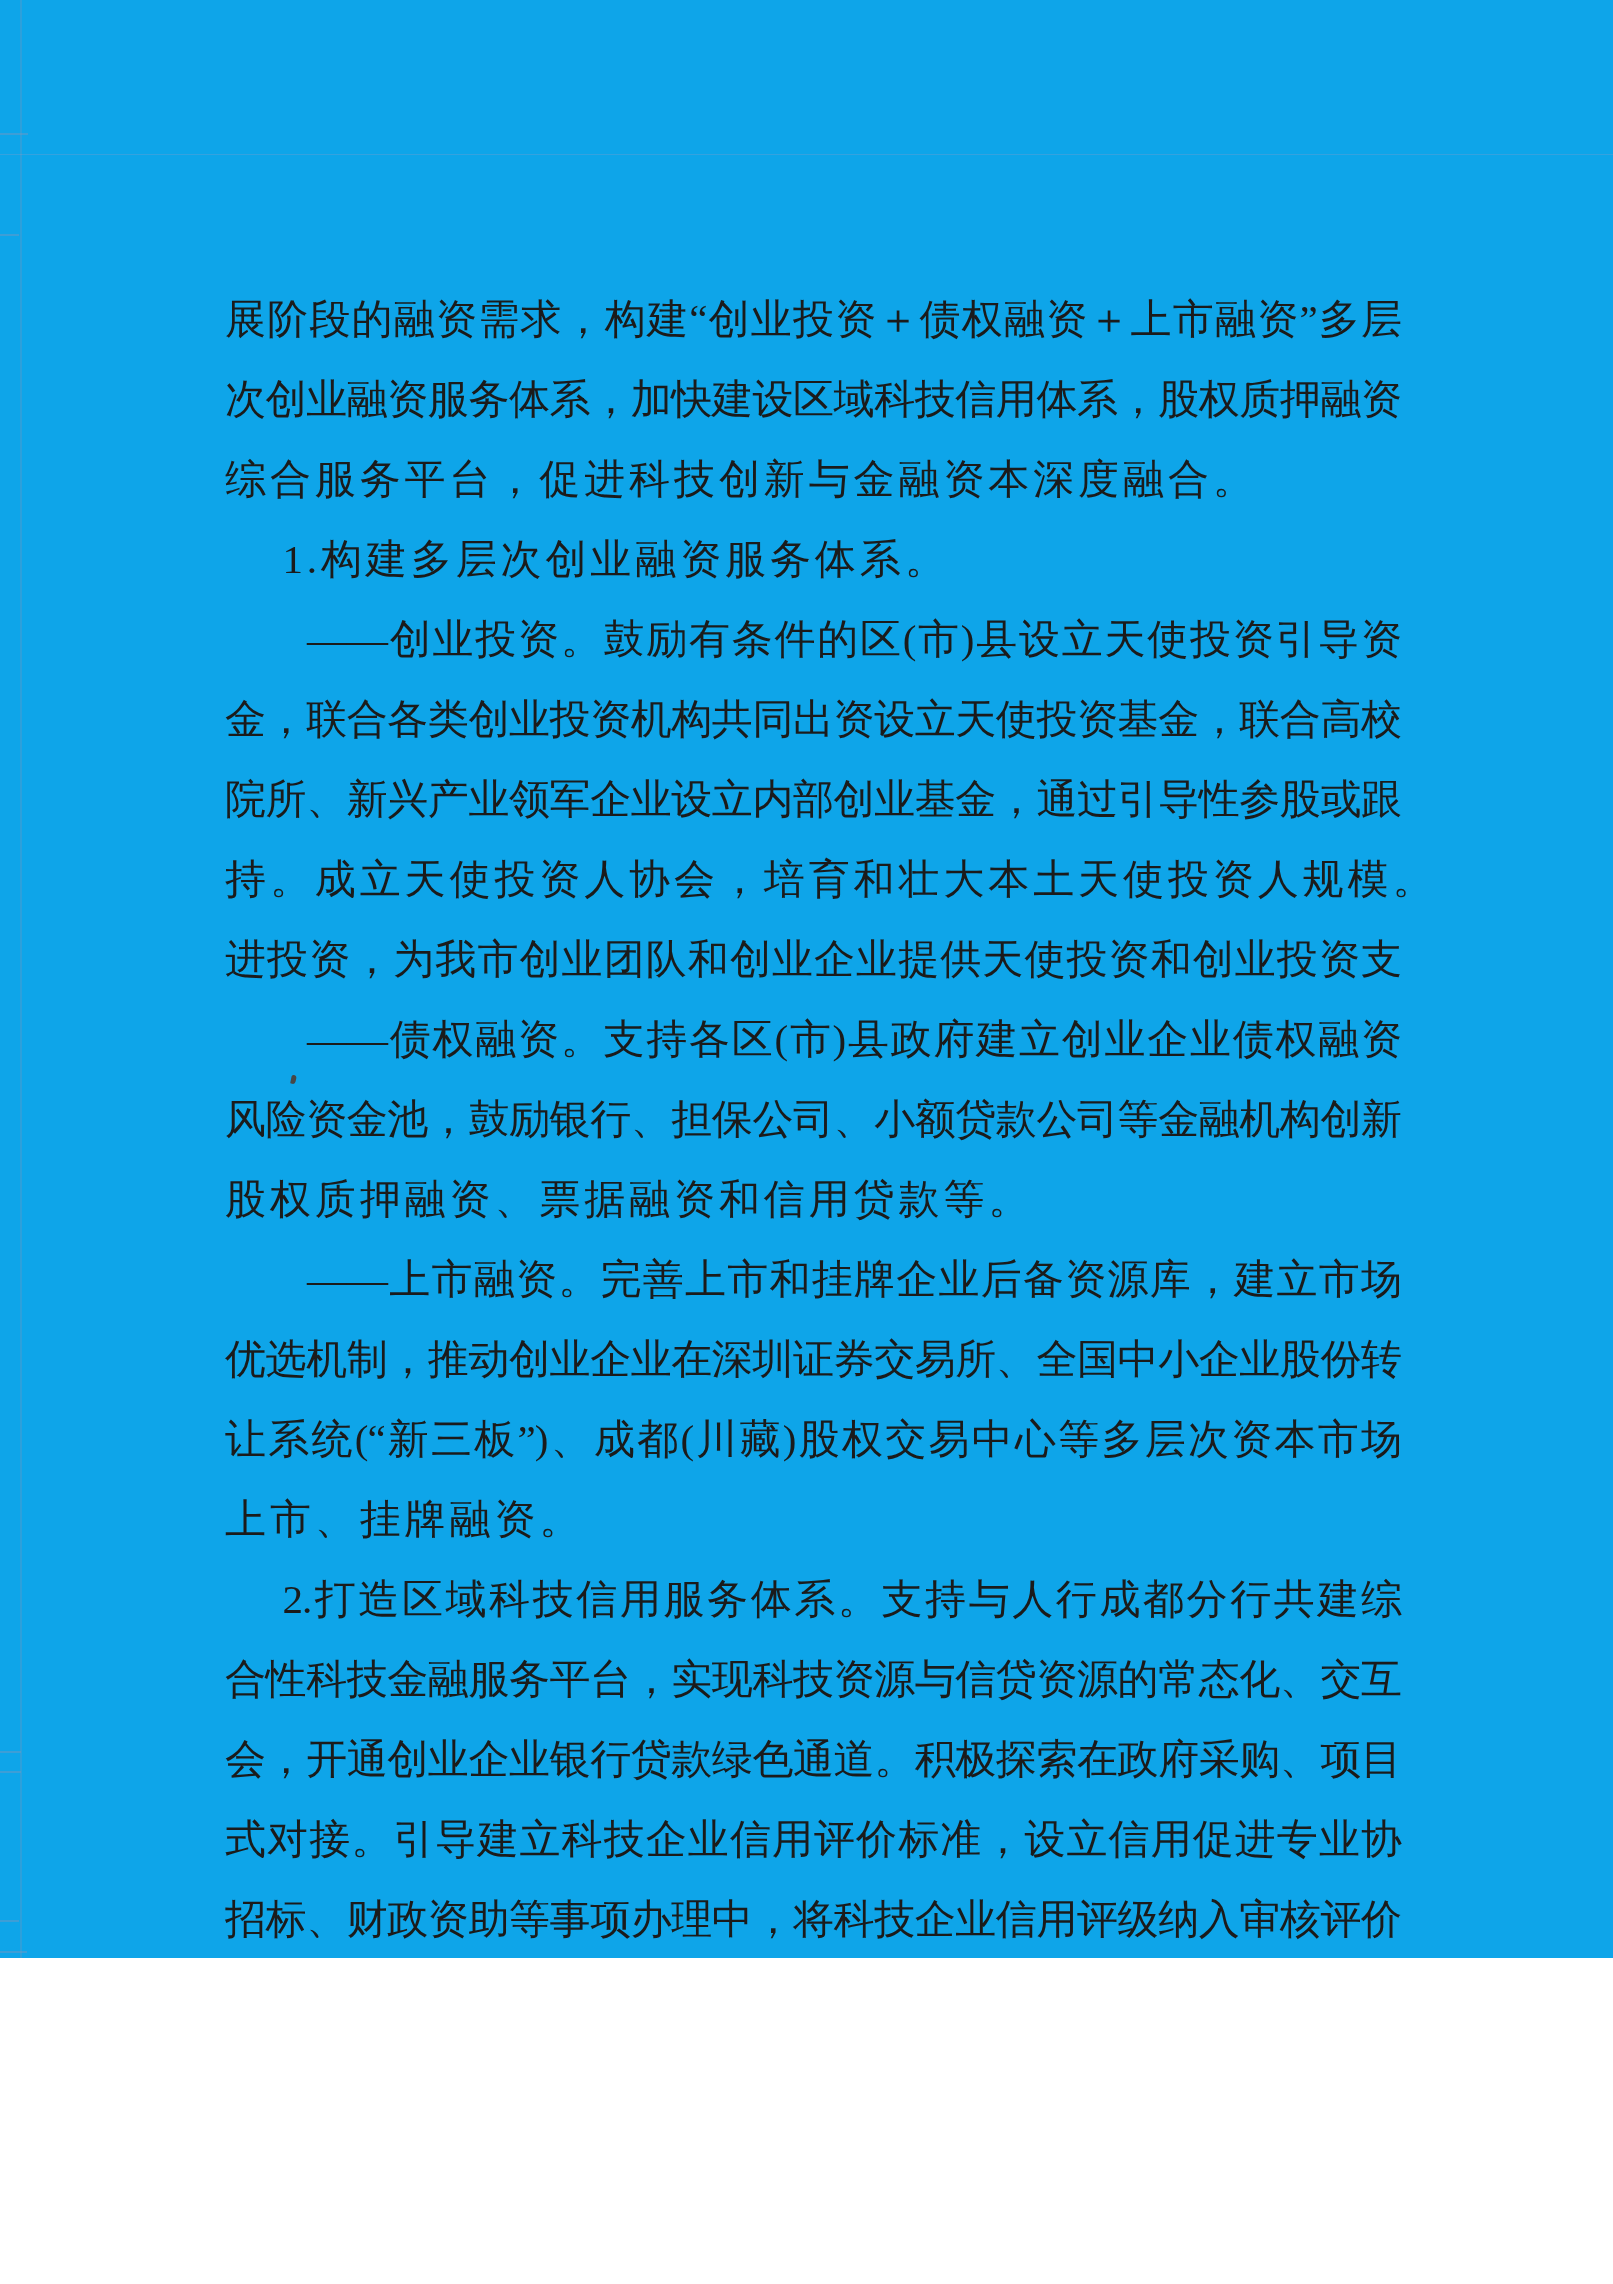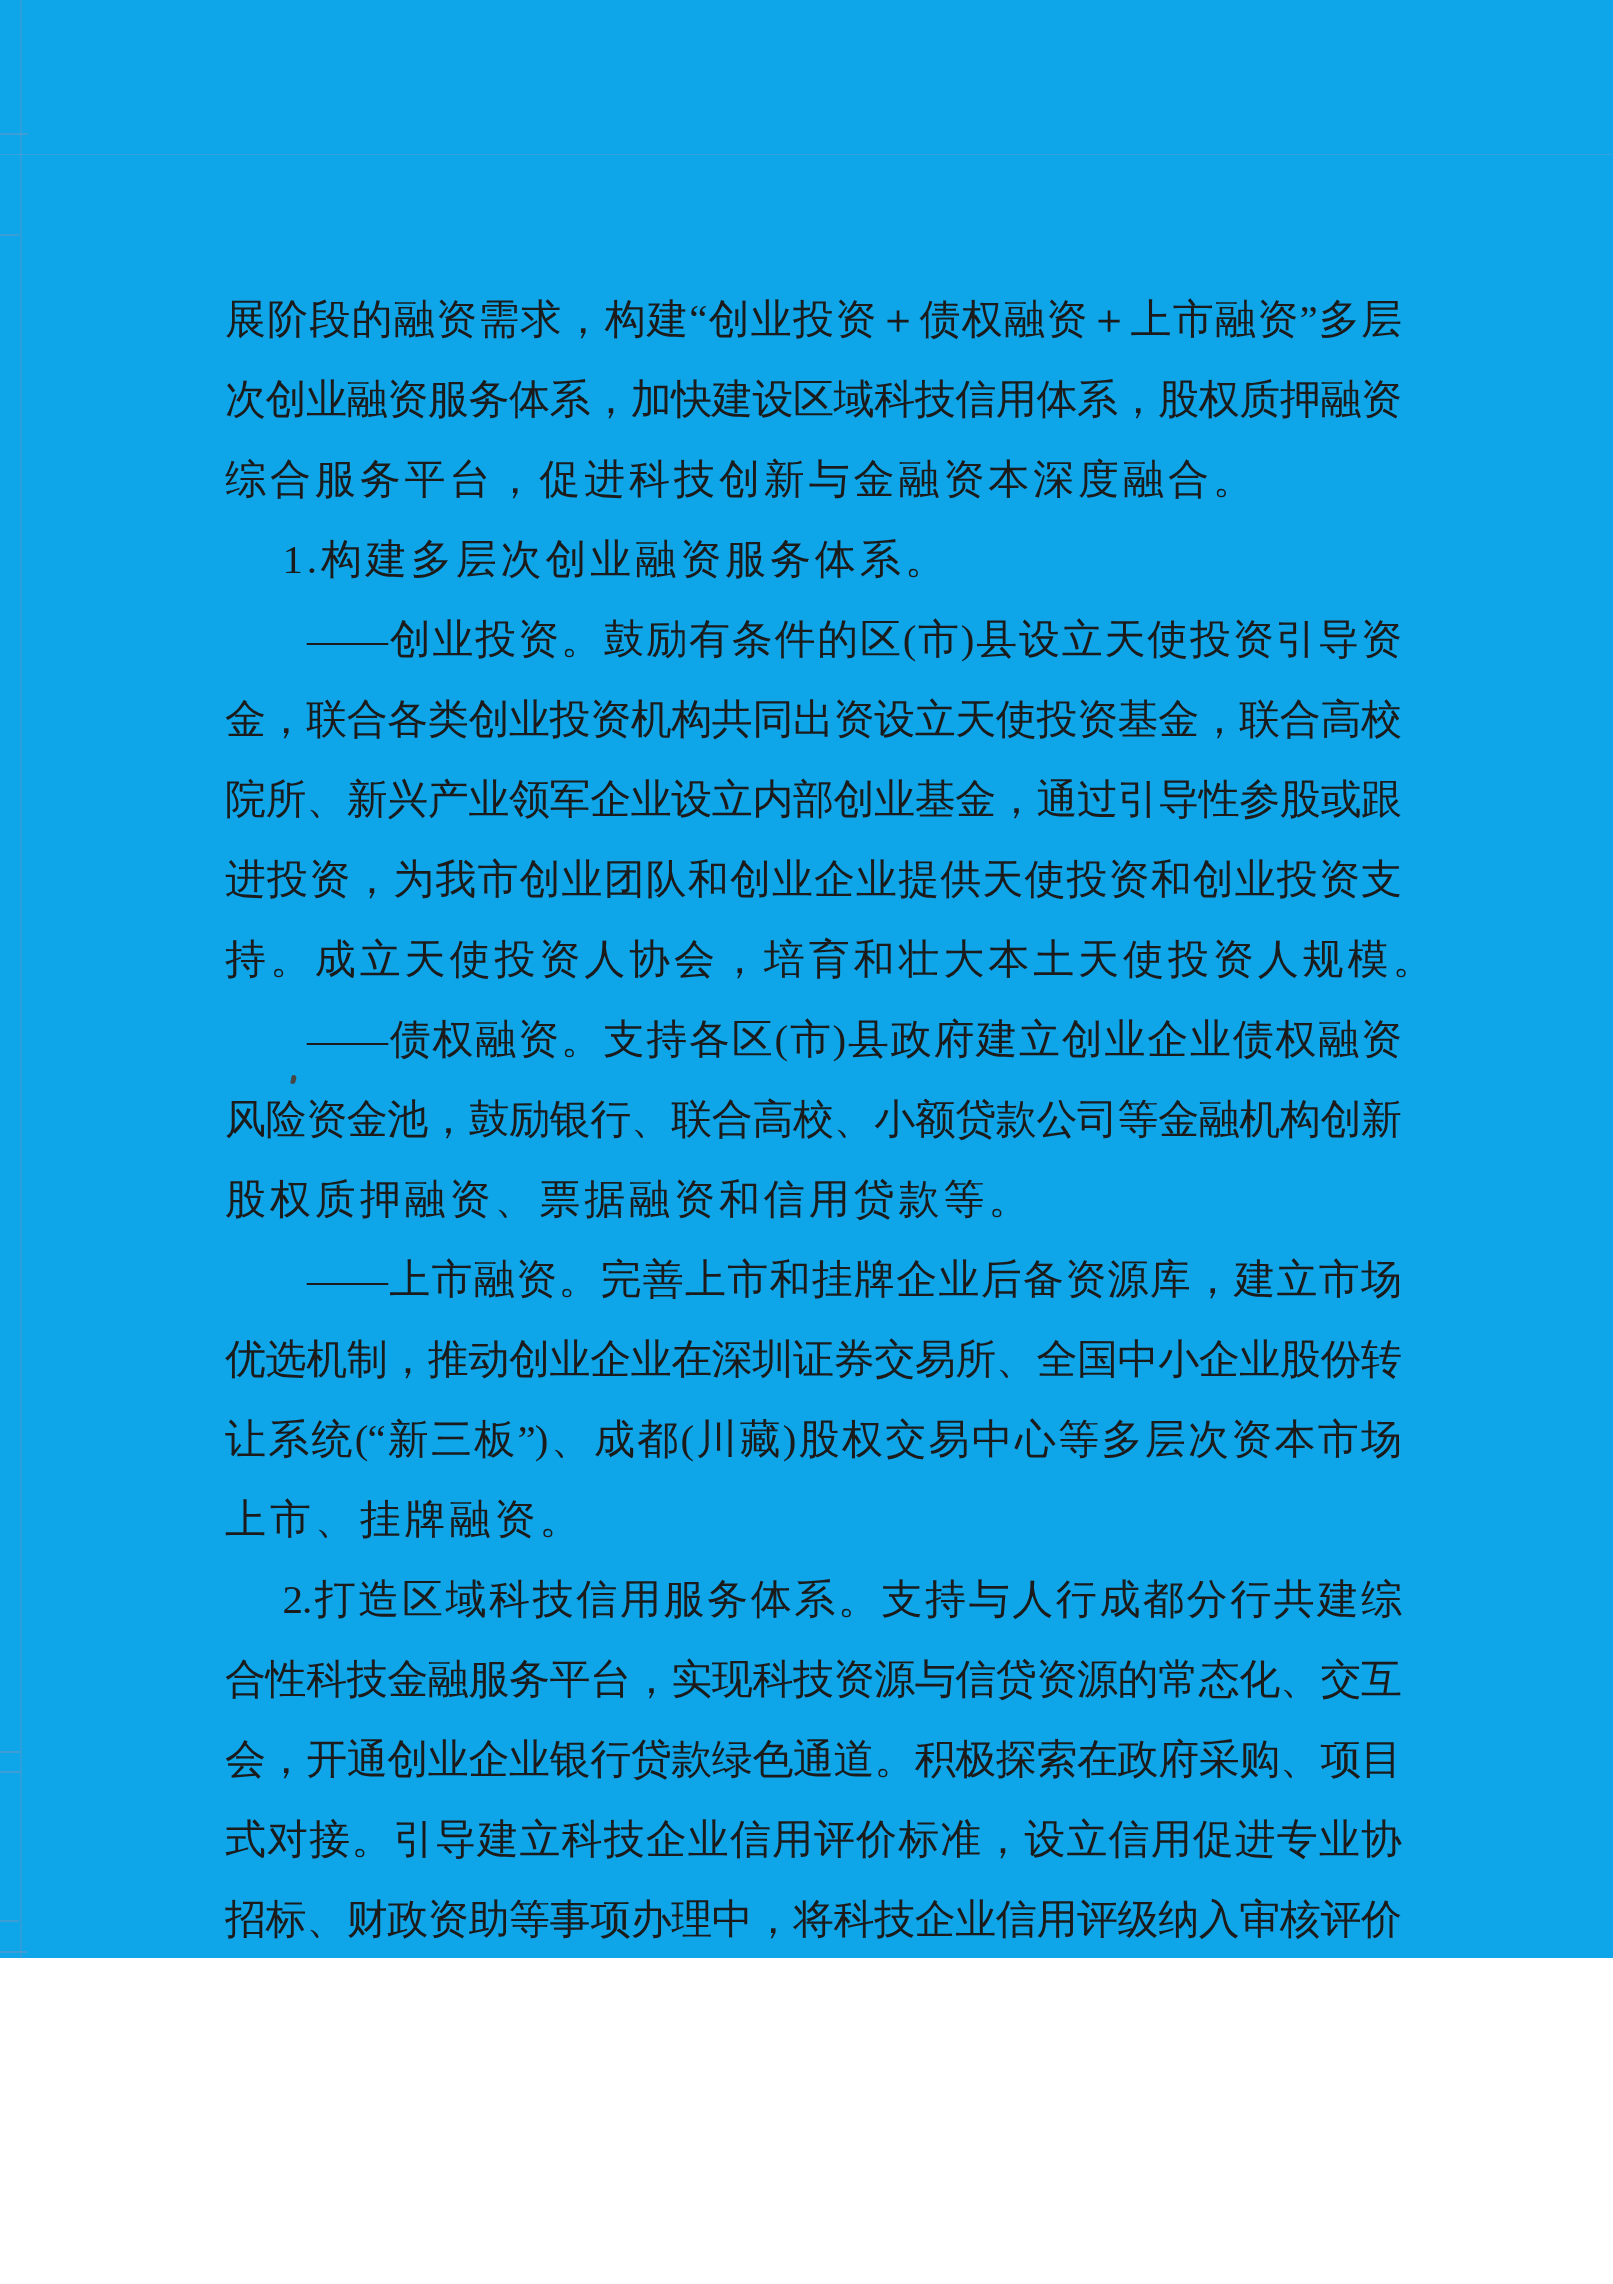--- a/index.html
+++ b/index.html
@@ -98,24 +98,24 @@
   <div class="ink-speck"></div>
 
   <div class="body-text">
       <div class="line fill">展阶段的融资需求，构建“创业投资＋债权融资＋上市融资”多层</div>
       <div class="line fill">次创业融资服务体系，加快建设区域科技信用体系，股权质押融资</div>
       <div class="line nofill">综合服务平台，促进科技创新与金融资本深度融合。</div>
       <div class="line nofill indent-num">1.构建多层次创业融资服务体系。</div>
       <div class="line fill indent-dash">——创业投资。鼓励有条件的区(市)县设立天使投资引导资</div>
       <div class="line fill">金，联合各类创业投资机构共同出资设立天使投资基金，联合高校</div>
       <div class="line fill">院所、新兴产业领军企业设立内部创业基金，通过引导性参股或跟</div>
+      <div class="line nofill">持。成立天使投资人协会，培育和壮大本土天使投资人规模。</div>
       <div class="line fill">进投资，为我市创业团队和创业企业提供天使投资和创业投资支</div>
-      <div class="line nofill">持。成立天使投资人协会，培育和壮大本土天使投资人规模。</div>
       <div class="line fill indent-dash">——债权融资。支持各区(市)县政府建立创业企业债权融资</div>
-      <div class="line fill">风险资金池，鼓励银行、联合高校、小额贷款公司等金融机构创新</div>
+      <div class="line fill">风险资金池，鼓励银行、担保公司、小额贷款公司等金融机构创新</div>
       <div class="line nofill">股权质押融资、票据融资和信用贷款等。</div>
       <div class="line fill indent-dash">——上市融资。完善上市和挂牌企业后备资源库，建立市场</div>
       <div class="line fill">优选机制，推动创业企业在深圳证券交易所、全国中小企业股份转</div>
       <div class="line fill">让系统(“新三板”)、成都(川藏)股权交易中心等多层次资本市场</div>
       <div class="line nofill">上市、挂牌融资。</div>
       <div class="line fill indent-num">2.打造区域科技信用服务体系。支持与人行成都分行共建综</div>
       <div class="line fill">合性科技金融服务平台，实现科技资源与信贷资源的常态化、交互</div>
       <div class="line fill">会，开通创业企业银行贷款绿色通道。积极探索在政府采购、项目</div>
       <div class="line fill">式对接。引导建立科技企业信用评价标准，设立信用促进专业协</div>
       <div class="line fill">招标、财政资助等事项办理中，将科技企业信用评级纳入审核评价</div>

